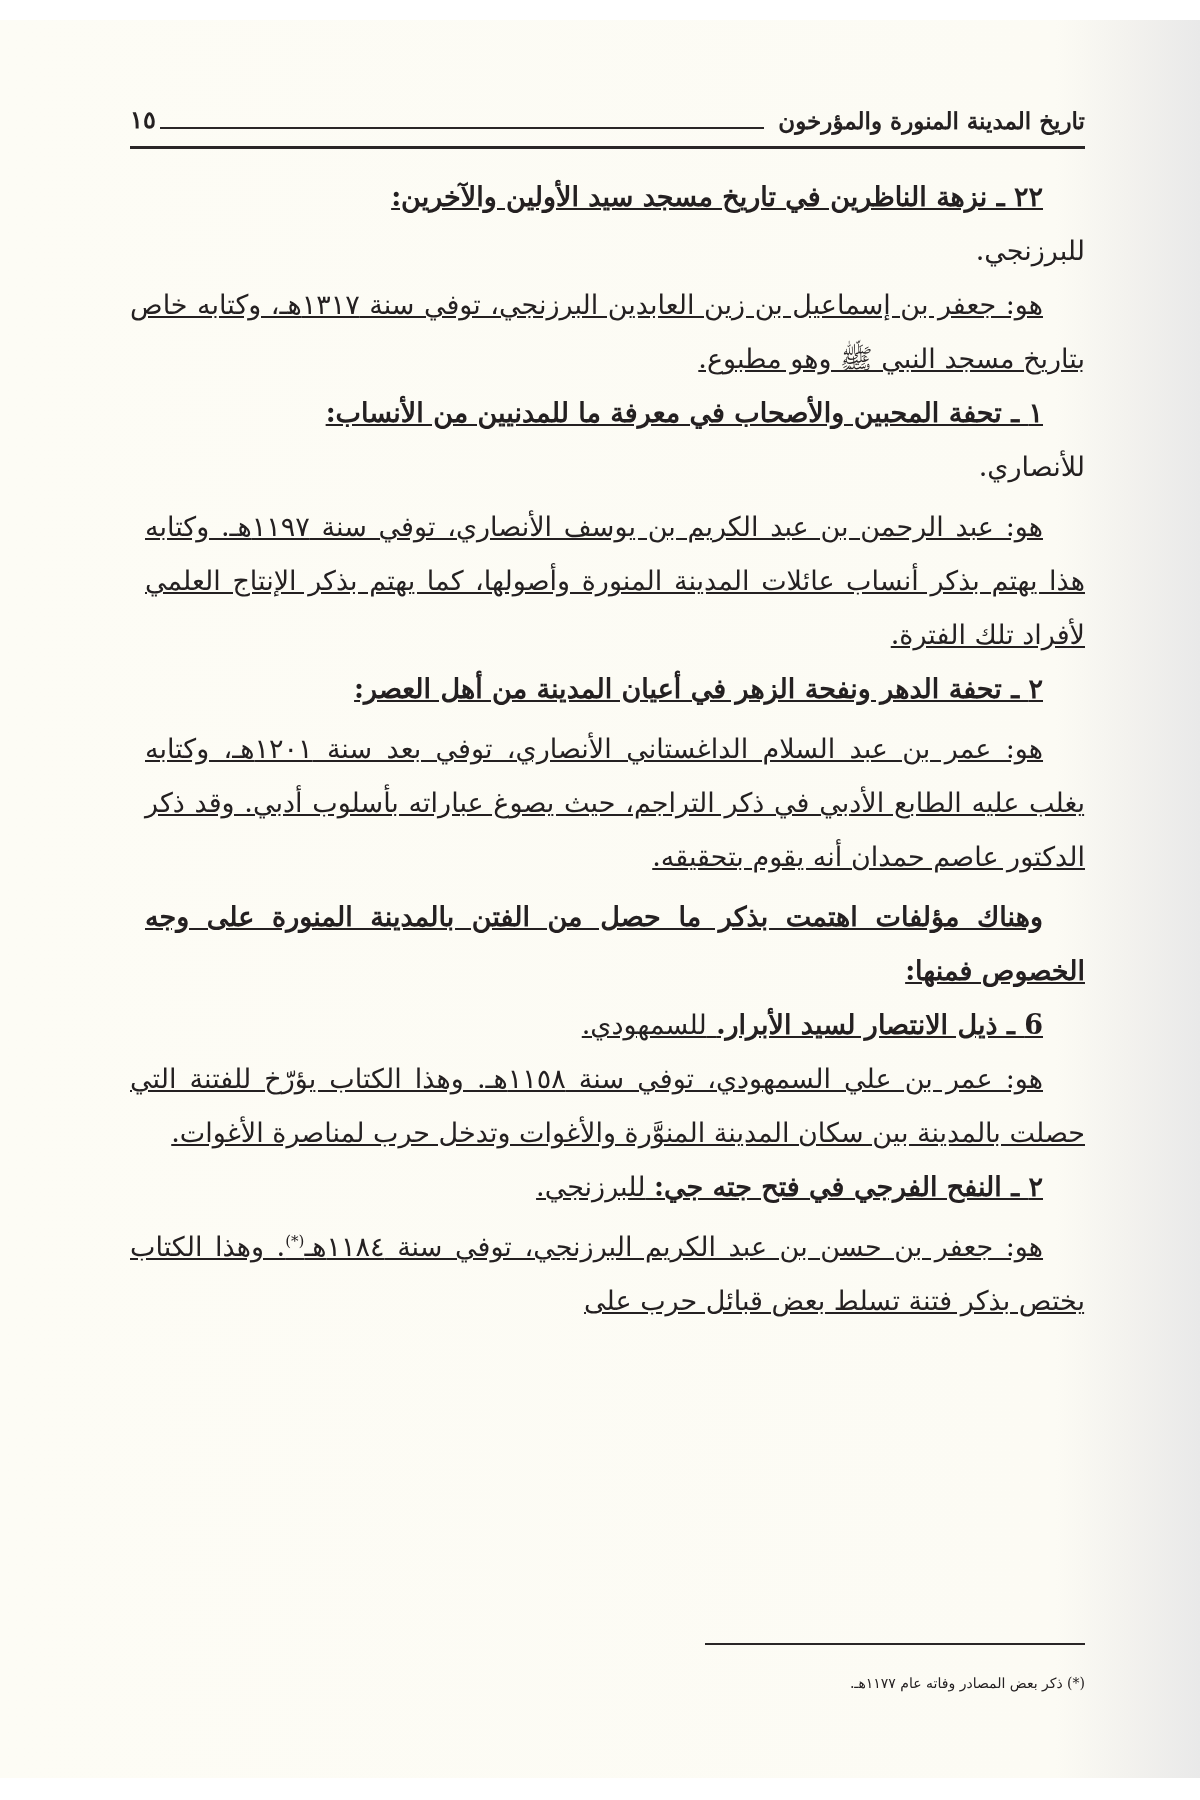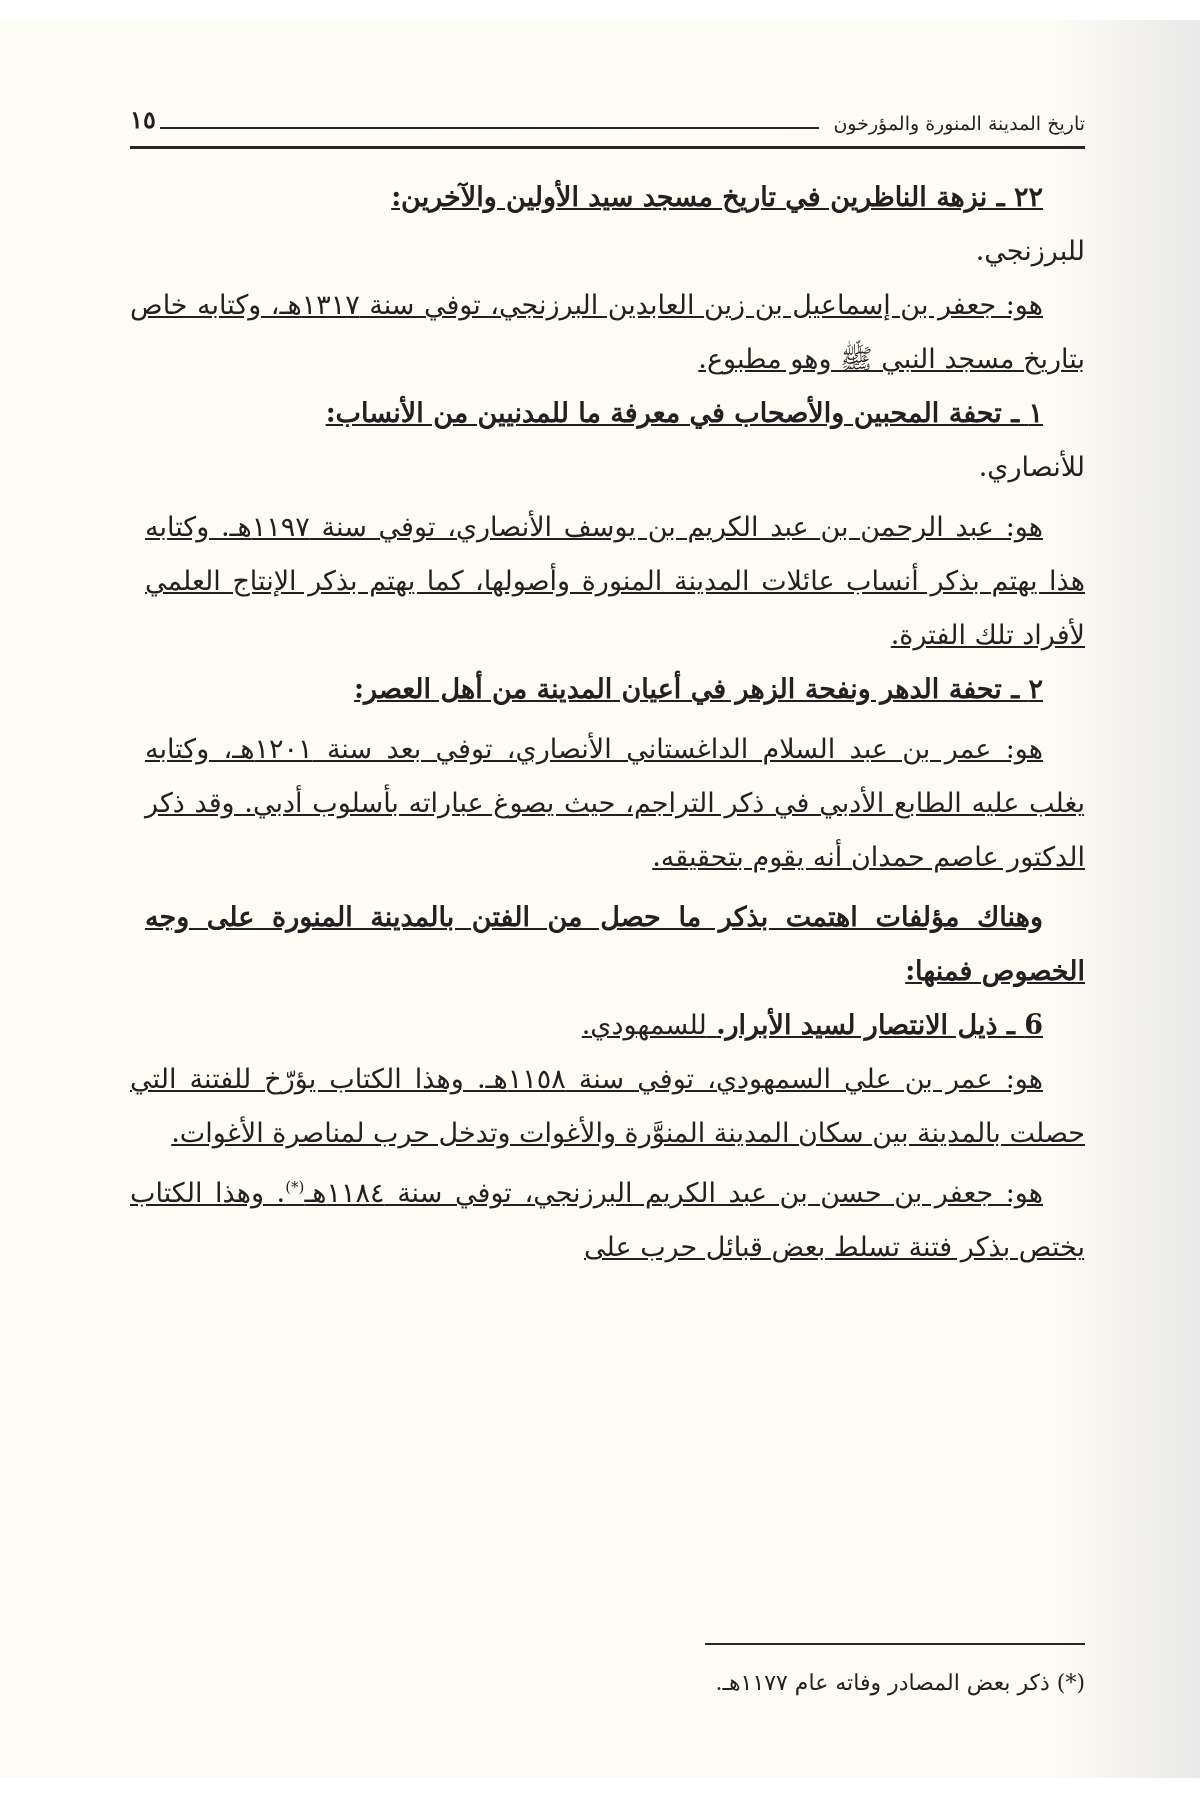--- a/index.html
+++ b/index.html
@@ -34,22 +34,22 @@
       left: 0;
       right: 0;
       height: 34px;
       display: flex;
       align-items: flex-end;
       direction: rtl;
       font-size: 22px;
     }
     .running-head .title {
       white-space: nowrap;
-      font-weight: normal;
-      font-size: 19px;
+      font-weight: bold;
+      font-size: 23px;
       padding-left: 14px;
     }
     .running-head .fill {
       flex: 1;
       border-bottom: 2px solid #2a2627;
       margin-bottom: 5px;
     }
     .running-head .pagenum {
       font-weight: bold;
       font-size: 24px;
@@ -91,21 +91,21 @@
       top: 1623px;
       right: 0;
       width: 380px;
       border-top: 2px solid #2a2627;
     }
     .footnote {
       position: absolute;
       top: 1645px;
       right: 0;
       left: 0;
-      font-size: 22px;
+      font-size: 14px;
       line-height: 36px;
     }
     sup {
       font-size: 15px;
     }
   </style>
 </head>
 <body>
 
 <div class="page">
@@ -129,19 +129,20 @@
       <p class="indent gap">هو: عبد الرحمن بن عبد الكريم بن يوسف الأنصاري، توفي سنة ١١٩٧هـ. وكتابه هذا يهتم بذكر أنساب عائلات المدينة المنورة وأصولها، كما يهتم بذكر الإنتاج العلمي لأفراد تلك الفترة.</p>
 
       <p class="indent bold">٢ ـ تحفة الدهر ونفحة الزهر في أعيان المدينة من أهل العصر:</p>
       <p class="indent gap">هو: عمر بن عبد السلام الداغستاني الأنصاري، توفي بعد سنة ١٢٠١هـ، وكتابه يغلب عليه الطابع الأدبي في ذكر التراجم، حيث يصوغ عباراته بأسلوب أدبي. وقد ذكر الدكتور عاصم حمدان أنه يقوم بتحقيقه.</p>
 
       <p class="indent bold gap">وهناك مؤلفات اهتمت بذكر ما حصل من الفتن بالمدينة المنورة على وجه الخصوص فمنها:</p>
 
       <p class="indent bold"><span>6 ـ ذيل الانتصار لسيد الأبرار.</span> <span style="font-weight:normal">للسمهودي.</span></p>
       <p class="indent">هو: عمر بن علي السمهودي، توفي سنة ١١٥٨هـ. وهذا الكتاب يؤرّخ للفتنة التي حصلت بالمدينة بين سكان المدينة المنوَّرة والأغوات وتدخل حرب لمناصرة الأغوات.</p>
 
+      <p class="indent"><span class="bold" style="font-weight:bold">٢ ـ النفح الفرجي في فتح جته جي:</span> <span>للبرزنجي.</span></p>
       <p class="indent"><span>هو: جعفر بن حسن بن عبد الكريم البرزنجي، توفي سنة ١١٨٤هـ</span><sup>(*)</sup><span>. وهذا الكتاب يختص بذكر فتنة تسلط بعض قبائل حرب على</span></p>
     </div>
 
     <div class="footnote-rule"></div>
     <div class="footnote">(*) ذكر بعض المصادر وفاته عام ١١٧٧هـ.</div>
   </div>
 </div>
 
 </body></html>

